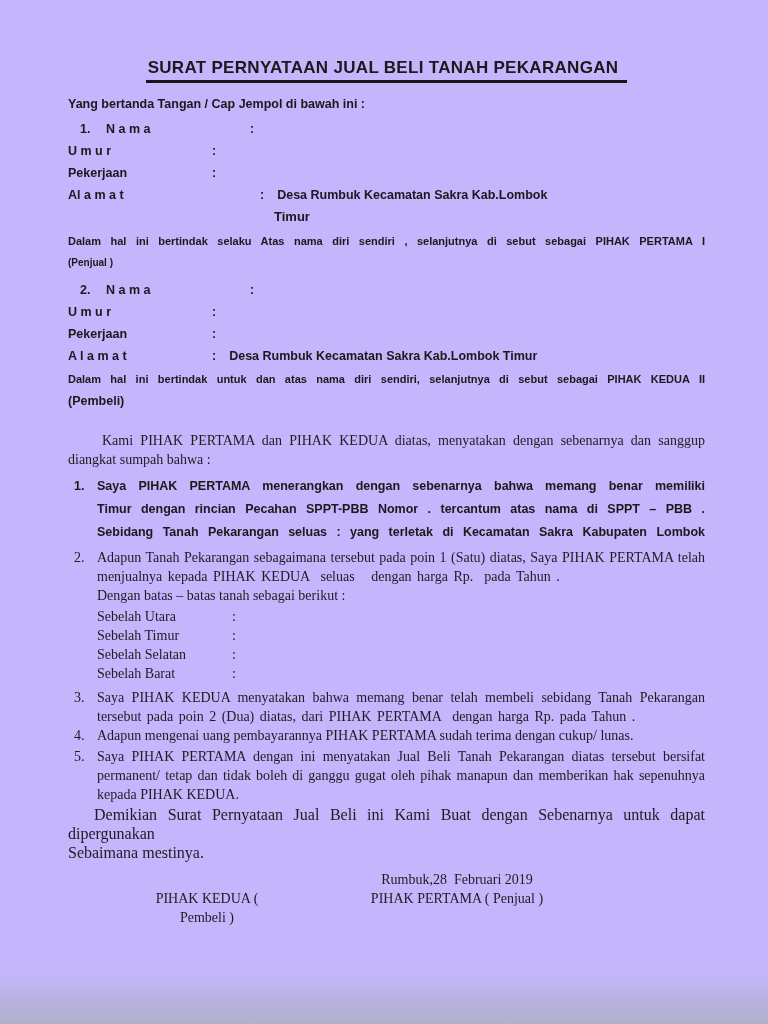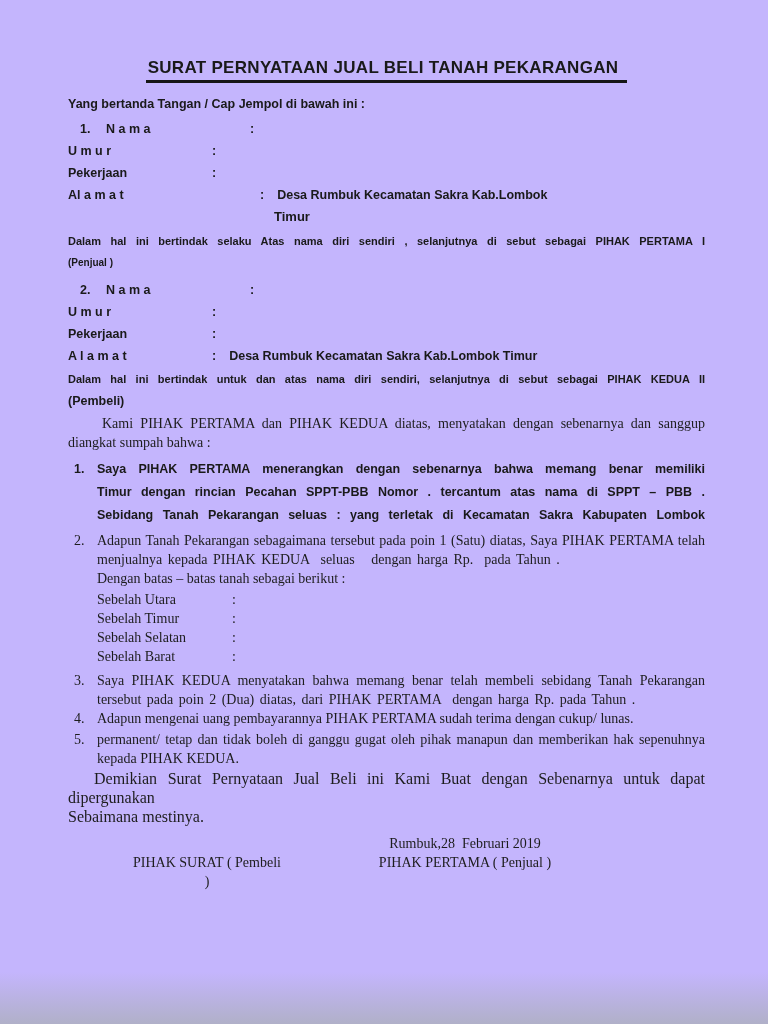--- a/index.html
+++ b/index.html
@@ -24,21 +24,21 @@
   .flab.wide{flex:0 0 192px;}
   .fcolon{flex:0 0 auto;}
   .fval{margin-left:13px;white-space:pre-wrap;}
   .carry{margin-left:206px;line-height:22px;font-size:13px;}
 
   .para{font-size:11px;line-height:22px;}
   .j{text-align:justify;text-align-last:justify;}
   .paren-sub{font-size:10px;line-height:15px;padding:3px 0 7px;}
   .paren-line{font-size:12.5px;line-height:22px;}
 
-  .preamble{margin-top:2px;font-size:14px;line-height:19px;}
+  .preamble{margin-top:19px;font-size:14px;line-height:19px;}
   .indent34{text-indent:34px;}
   .indent26{text-indent:26px;}
 
   .pt{display:flex;}
   .ptn{flex:0 0 23px;margin-left:6px;}
   .ptb{flex:1;}
   .pt1{margin-top:6px;}
   .pt1 .ptb div, .pt1 .ptn{font-size:12.5px;line-height:23px;}
   .pt-ser{font-size:14px;line-height:19px;}
   .pt-ser .ptb div{line-height:19px;}
@@ -48,21 +48,21 @@
   .wsp{word-spacing:2px;}
 
   .brow{display:flex;line-height:19.5px;font-size:14px;}
   .blab{flex:0 0 135px;}
   .bounds{margin:2px 0 3px;}
 
   .closing{margin-top:1px;font-size:16px;line-height:19px;}
 
   .sigs{position:relative;margin-top:8px;height:70px;font-size:14px;}
   .sig-left{position:absolute;left:64px;top:19px;width:150px;text-align:center;line-height:19px;}
-  .sig-right{position:absolute;left:252px;top:0;width:290px;text-align:center;line-height:19px;}
+  .sig-right{position:absolute;left:244px;top:0;width:290px;text-align:center;line-height:19px;}
   .sig-right .date{white-space:pre-wrap;}
 
   .fade{
     position:absolute;left:0;right:0;bottom:0;height:52px;pointer-events:none;
     background:linear-gradient(180deg,rgba(173,178,181,0) 0%,rgba(168,174,178,.7) 100%);
   }
 </style>
 </head>
 <body>
 
@@ -183,32 +183,33 @@
   <div class="pt pt-ser ser">
     <span class="ptn">4.</span>
     <span class="ptb">
       <div>Adapun mengenai uang pembayarannya PIHAK PERTAMA sudah terima dengan cukup/ lunas.</div>
     </span>
   </div>
 
   <div class="pt pt-ser ser mt2">
     <span class="ptn">5.</span>
     <span class="ptb">
+      <div class="j">Saya PIHAK PERTAMA dengan ini menyatakan Jual Beli Tanah Pekarangan diatas tersebut bersifat</div>
       <div class="j">permanent/ tetap dan tidak boleh di ganggu gugat oleh pihak manapun dan memberikan hak sepenuhnya</div>
       <div>kepada PIHAK KEDUA.</div>
     </span>
   </div>
 
   <div class="closing ser">
     <div class="j indent26">Demikian Surat Pernyataan Jual Beli ini  Kami Buat dengan Sebenarnya untuk dapat dipergunakan</div>
     <div>Sebaimana mestinya.</div>
   </div>
 
   <div class="sigs ser">
-    <div class="sig-left">PIHAK SURAT ( Pembeli )</div>
+    <div class="sig-left">PIHAK KEDUA ( Pembeli )</div>
     <div class="sig-right">
       <div class="date">Rumbuk,28  Februari 2019</div>
       <div>PIHAK PERTAMA ( Penjual )</div>
     </div>
   </div>
 
   <div class="fade"></div>
 </div>
 
 </body></html>

